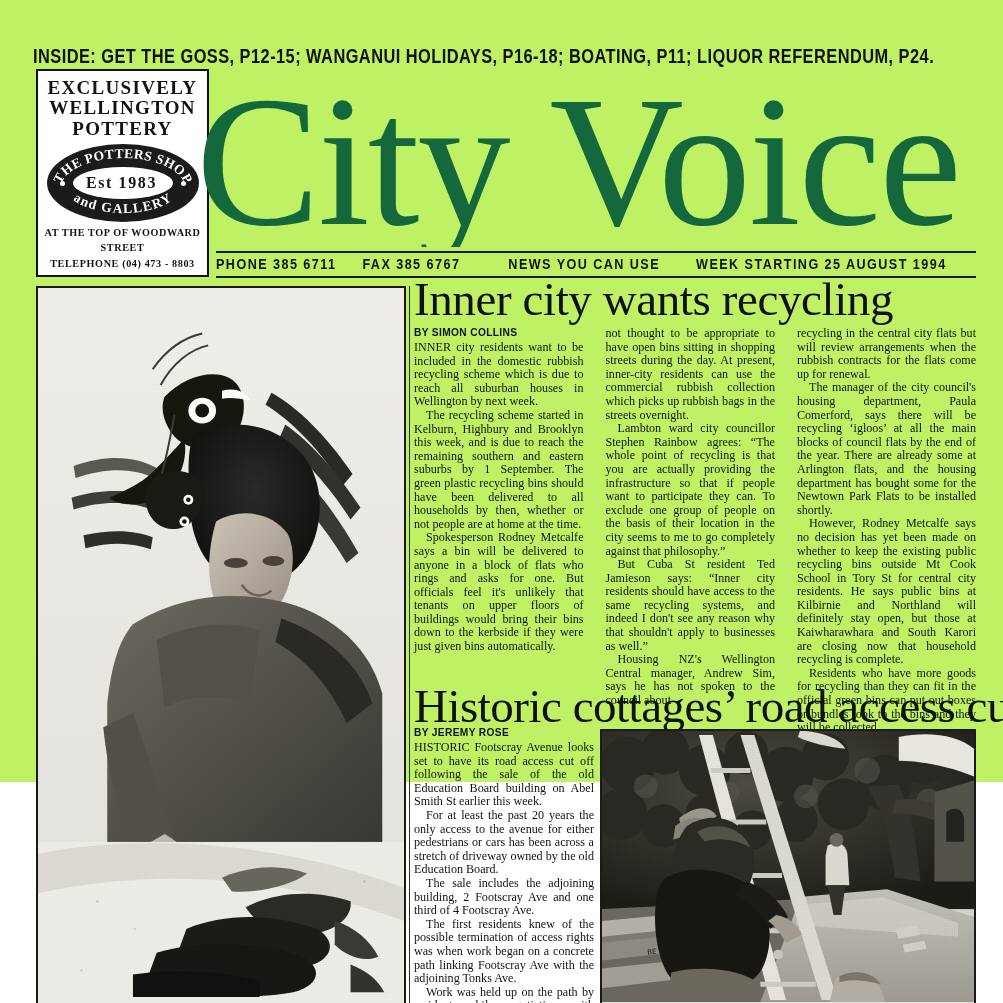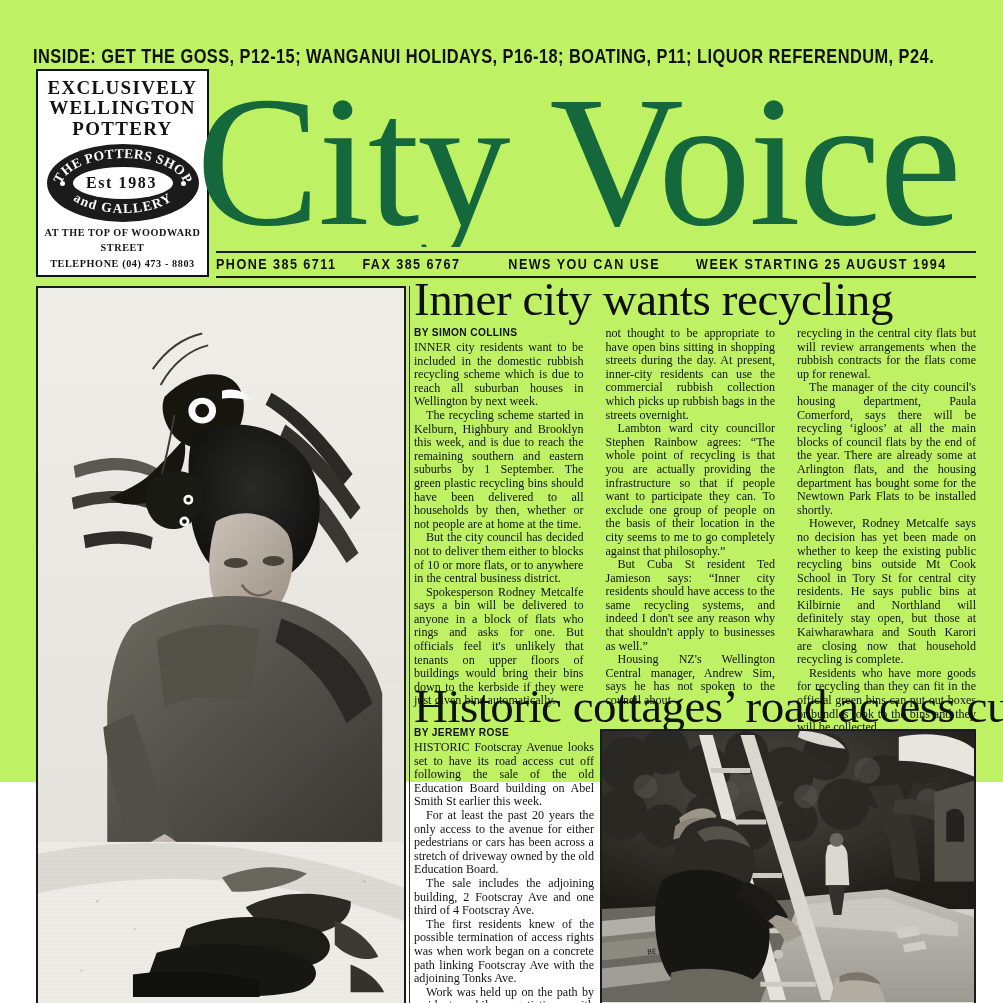--- a/index.html
+++ b/index.html
@@ -384,21 +384,20 @@
 
   <div class="col-divider"></div>
 
   <div class="headline1">Inner city wants recycling</div>
 
   <div class="cols1">
     <div class="col">
       <div class="byline">BY SIMON COLLINS</div>
       <p class="first">INNER city residents want to be included in the domestic rubbish recycling scheme which is due to reach all suburban houses in Wellington by next week.</p>
       <p>The recycling scheme started in Kelburn, Highbury and Brooklyn this week, and is due to reach the remaining southern and eastern suburbs by 1 September. The green plastic recycling bins should have been delivered to all households by then, whether or not people are at home at the time.</p>
-      <p>But the city council has decided not to deliver them either to blocks of 10 or more flats, or to anywhere in the central business district.</p>
       <p>Spokesperson Rodney Metcalfe says a bin will be delivered to anyone in a block of flats who rings and asks for one. But officials feel it's unlikely that tenants on upper floors of buildings would bring their bins down to the kerbside if they were just given bins automatically.</p>
     </div>
     <div class="col">
       <p class="first">not thought to be appropriate to have open bins sitting in shopping streets during the day. At present, inner-city residents can use the commercial rubbish collection which picks up rubbish bags in the streets overnight.</p>
       <p>Lambton ward city councillor Stephen Rainbow agrees: “The whole point of recycling is that you are actually providing the infrastructure so that if people want to participate they can. To exclude one group of people on the basis of their location in the city seems to me to go completely against that philosophy.”</p>
       <p>But Cuba St resident Ted Jamieson says: “Inner city residents should have access to the same recycling systems, and indeed I don't see any reason why that shouldn't apply to businesses as well.”</p>
       <p>Housing NZ's Wellington Central manager, Andrew Sim, says he has not spoken to the council about</p>
     </div>
     <div class="col">
       <p class="first">recycling in the central city flats but will review arrangements when the rubbish contracts for the flats come up for renewal.</p>

